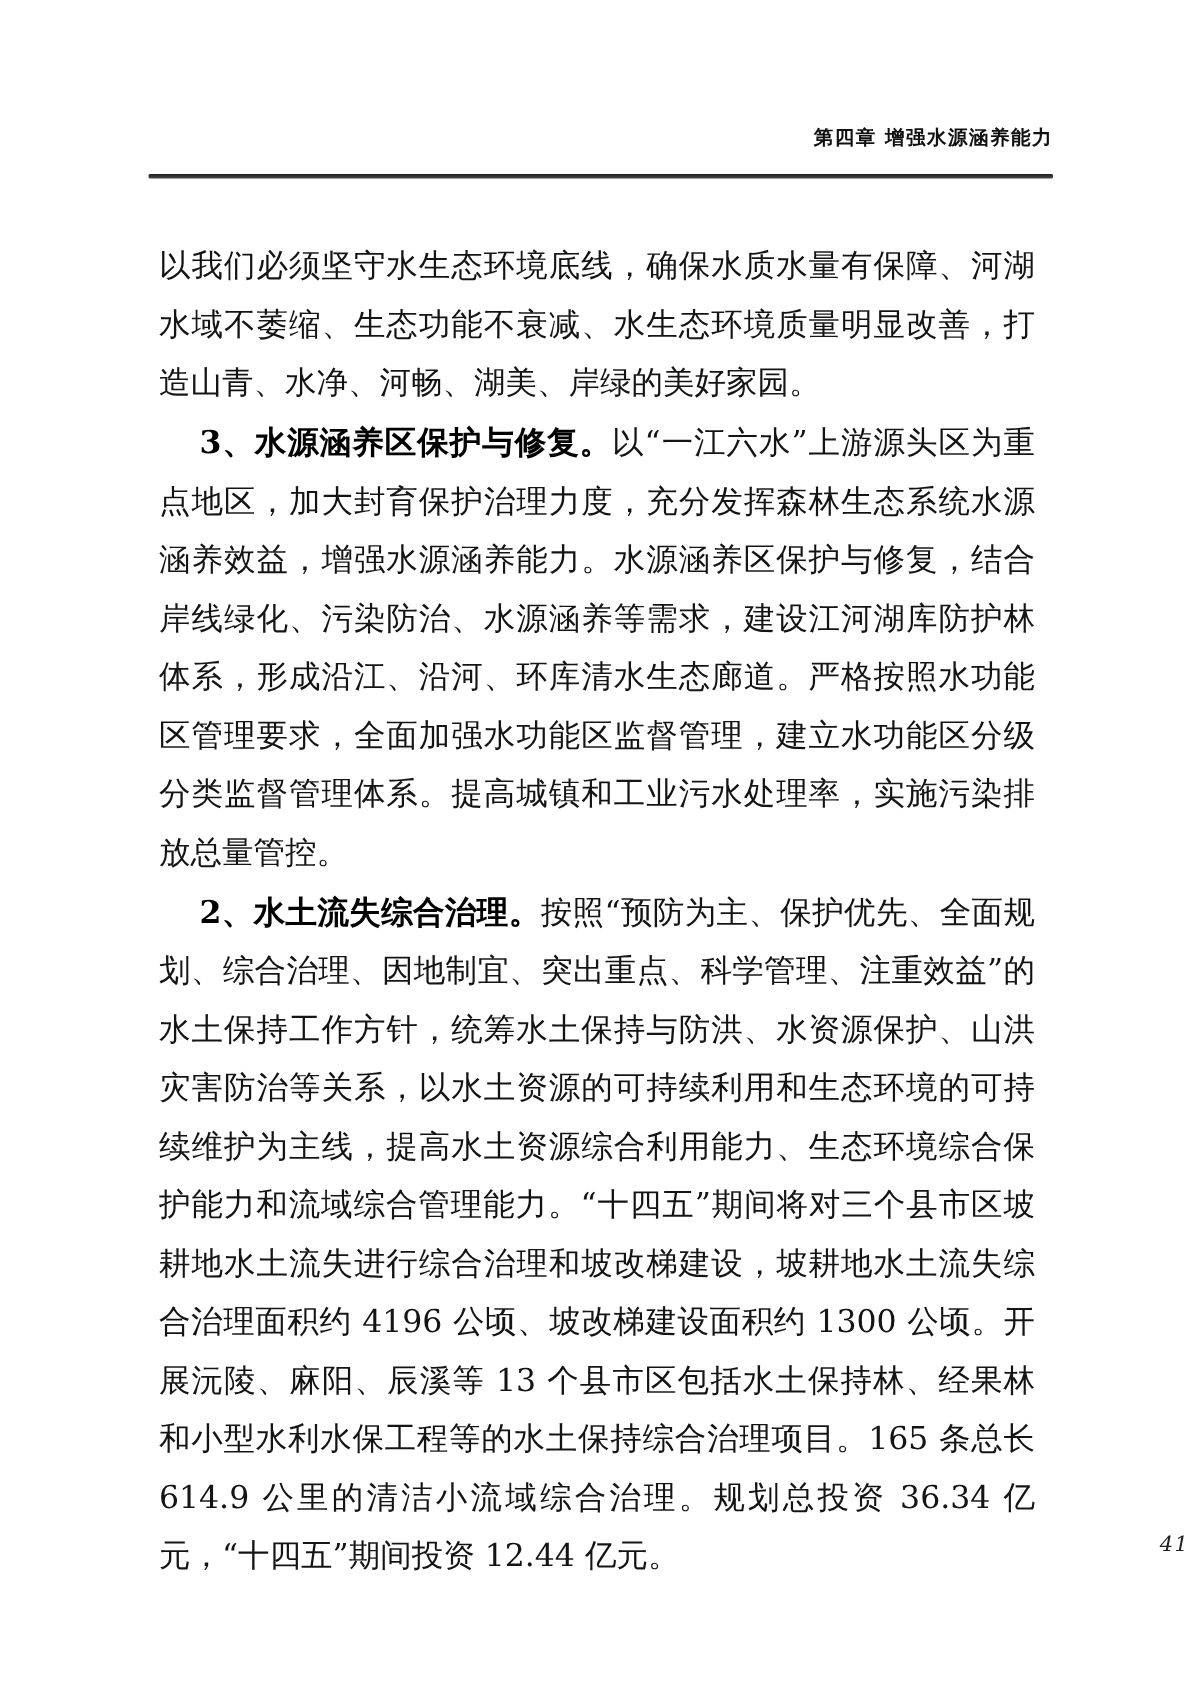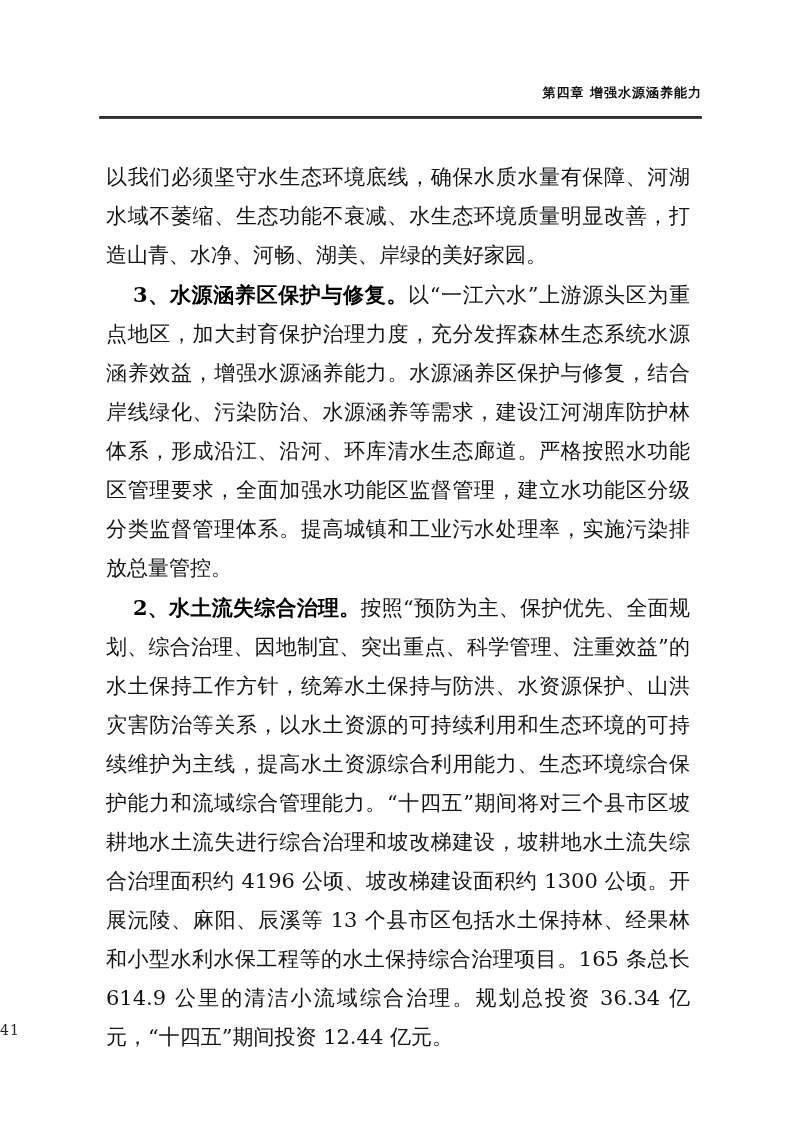--- a/index.html
+++ b/index.html
@@ -68,24 +68,25 @@
     font-weight: 700;
     color: #000000;
   }
 
   
   .page-footer {
     position: absolute;
     left: 0;
     top: 1022px;
     width: 100%;
-    text-align: left;
+    text-align: right;
     font-size: 14px;
     color: #222222;
     letter-spacing: 1px;
+    font-style: italic;
   }
 </style>
 </head>
 <body>
 
 <div class="page">
 
   <div class="page-header">
     <div class="header-title">第四章 增强水源涵养能力</div>
     <div class="header-rule"></div>

